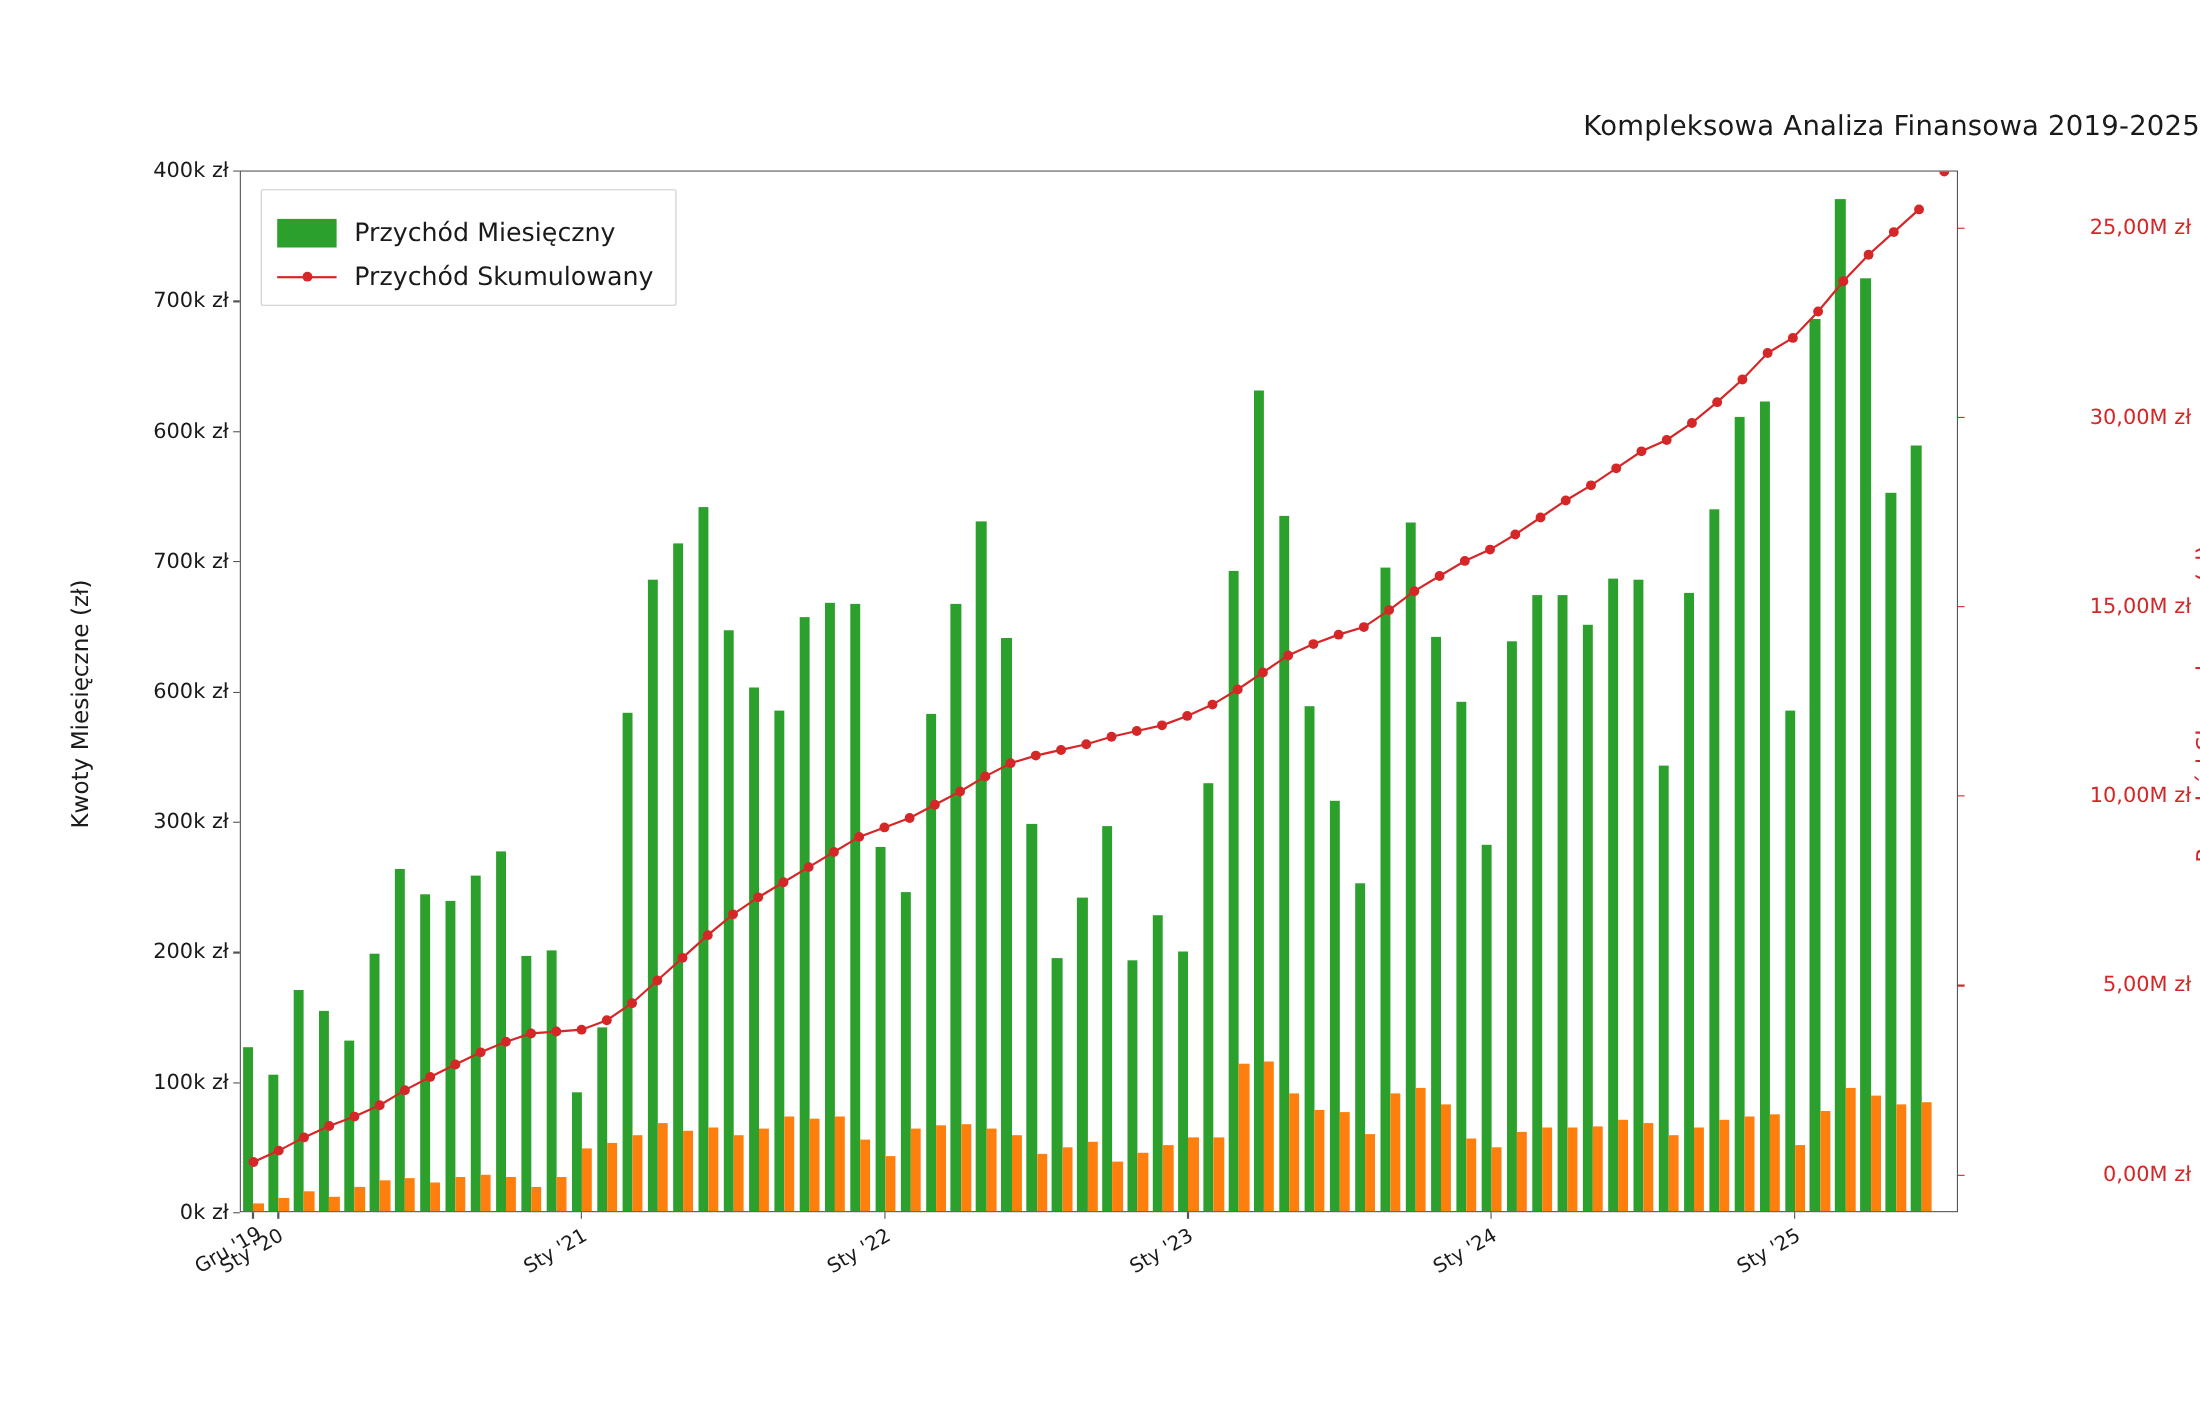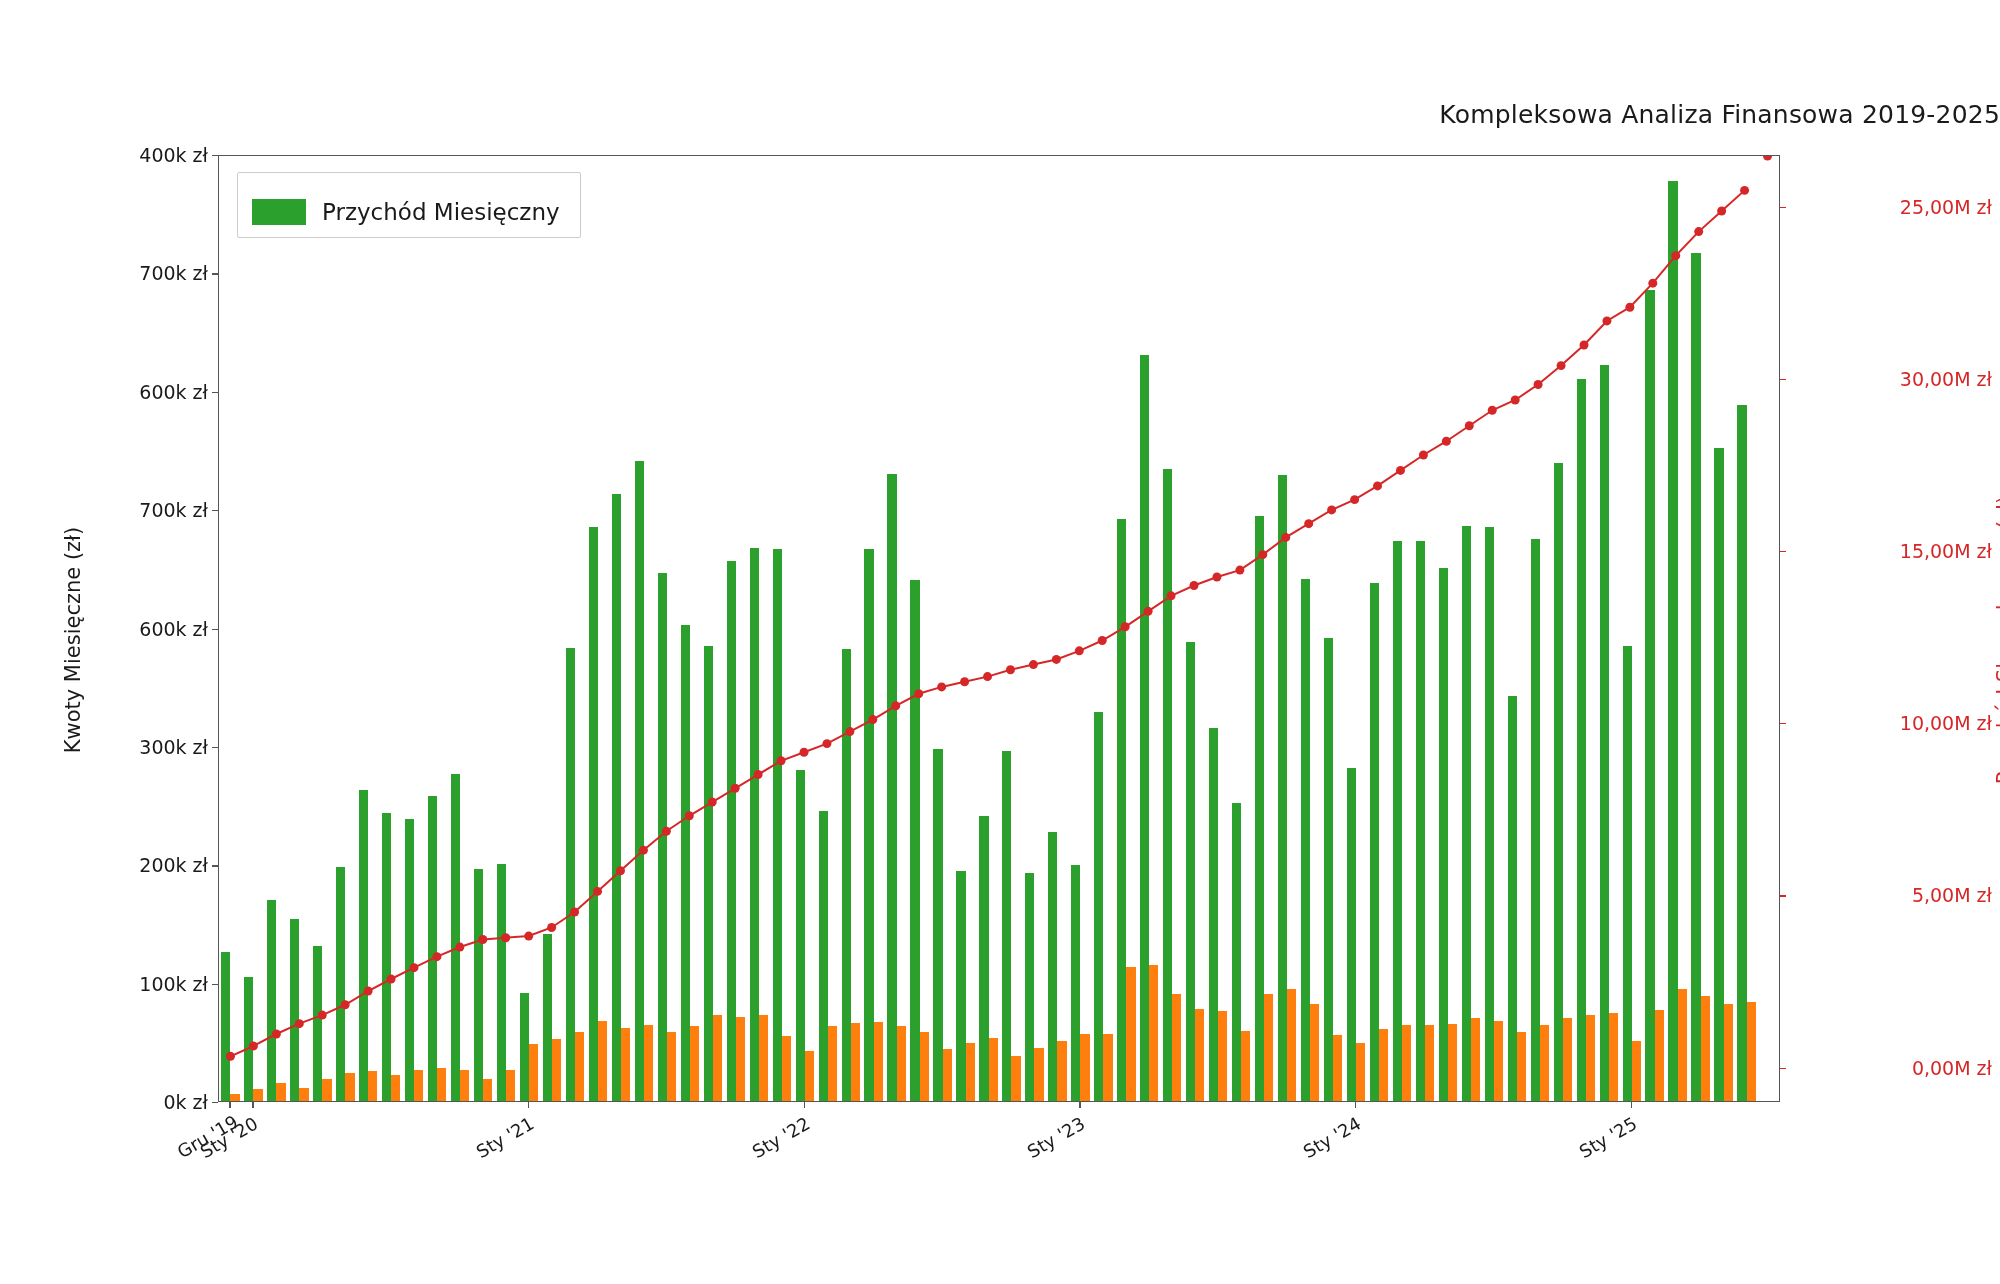--- a/index.html
+++ b/index.html
@@ -406,20 +406,24 @@
         <circle cx="1527.54" cy="34.44" r="4.5" fill="#d62728"></circle>
         <circle cx="1550.51" cy="NaN" r="4.5" fill="#d62728"></circle>
       </svg>
   </div>
 
   <div id="legend">
     <div class="legend-row">
       <span class="legend-swatch" style="background:#2ca02c"></span>
       <span class="legend-label">Przychód Miesięczny</span>
     </div>
+    <div class="legend-row">
+      <span class="legend-line"></span>
+      <span class="legend-label">Przychód Skumulowany</span>
+    </div>
   </div>
 
 <div class="ytick-left" style="top: 1102px;">0k zł</div>
     <div class="tick-mark-left" style="top: 1102px;"></div>
     <div class="ytick-left" style="top: 983.625px;">100k zł</div>
     <div class="tick-mark-left" style="top: 983.625px;"></div>
     <div class="ytick-left" style="top: 865.25px;">200k zł</div>
     <div class="tick-mark-left" style="top: 865.25px;"></div>
     <div class="ytick-left" style="top: 746.875px;">300k zł</div>
     <div class="tick-mark-left" style="top: 746.875px;"></div>

